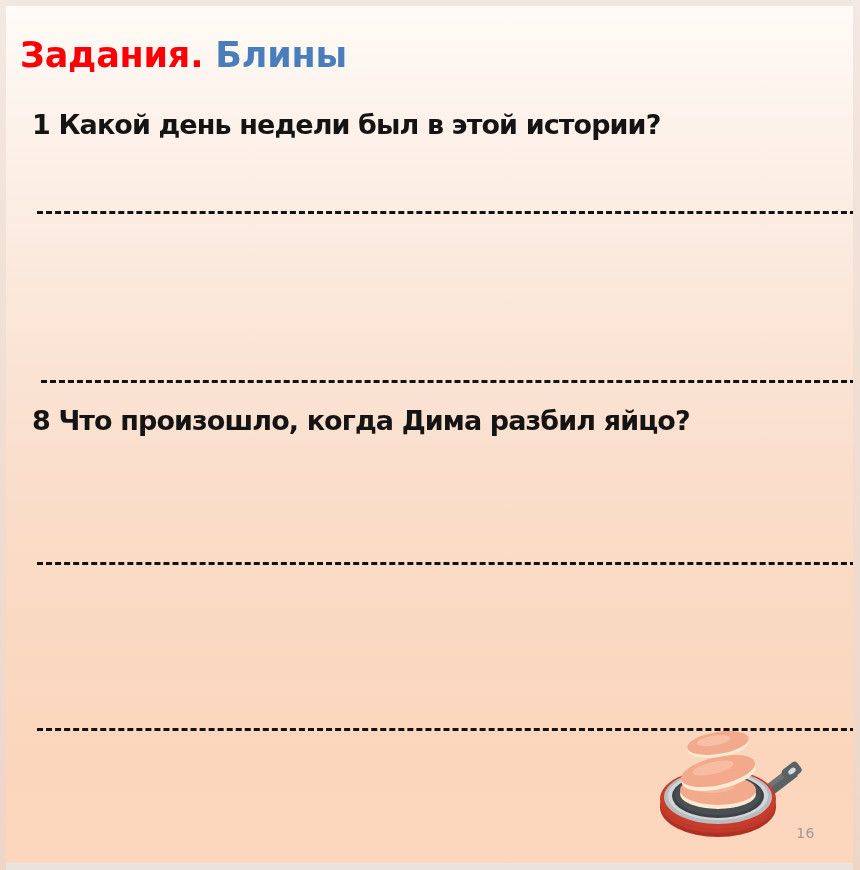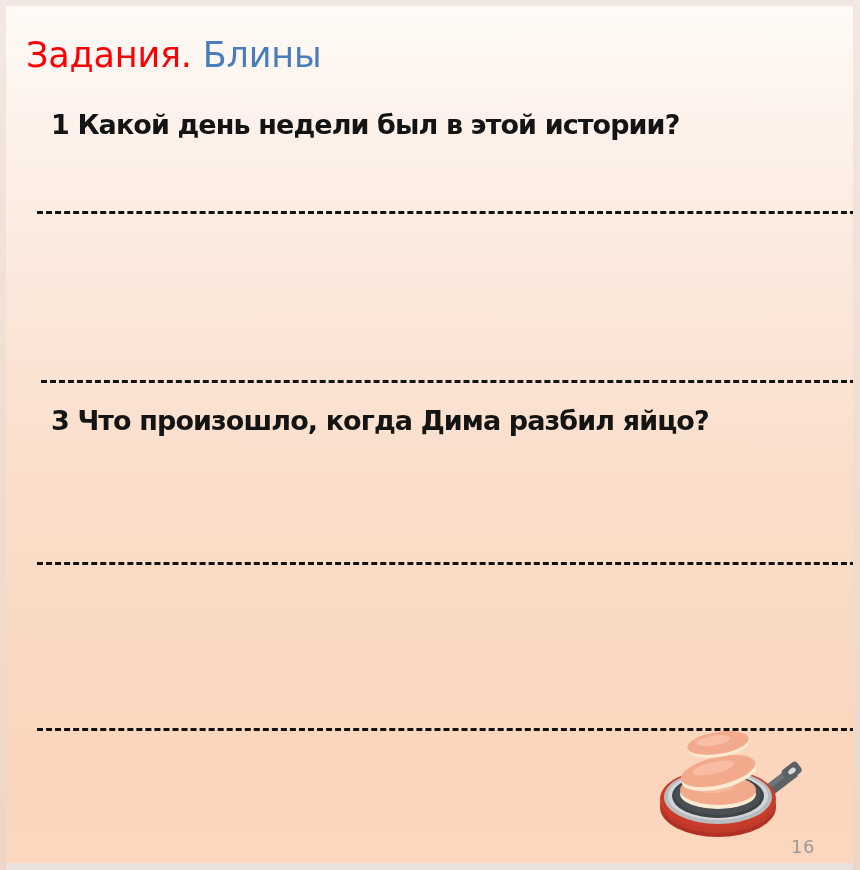--- a/index.html
+++ b/index.html
@@ -53,67 +53,66 @@
                 #fadfcd 52%,
                 #fad9c2 72%,
                 #fbd6bc 88%,
                 #fcd7bd 100%);
     overflow: hidden;
   }
 
   
   .title {
     position: absolute;
-    left: 20px;
+    left: 14px;
     top: 30px;
     font-family: "DejaVu Sans", sans-serif;
     font-size: 35px;
-    font-weight: normal;
+    font-weight: bold;
     letter-spacing: -0.2px;
     white-space: nowrap;
     line-height: 1.1;
   }
   .title-part-1 { color: #fb0007; }
   .title-part-2 { color: #4a7ebb; }
 
   
   .question {
     position: absolute;
     left: 26px;
     font-family: "DejaVu Sans", sans-serif;
     font-size: 27px;
     font-weight: bold;
     color: #141414;
     white-space: nowrap;
     letter-spacing: -0.9px;
     line-height: 1.15;
-    margin-left: 19px;
   }
   .q1 { top: 103px; }
   .q2 { top: 234px; }
   .q3 { top: 399px; }
 
   
   .answer-line {
     position: absolute;
     height: 0;
     border-top: 3px dashed #121212;
   }
   .line-1 { left: 31px; top: 205px;  width: 828px; }
   .line-2 { left: 35px; top: 374px;  width: 824px; }
   .line-3 { left: 31px; top: 556px;  width: 828px; }
   .line-4 { left: 31px; top: 722px;  width: 828px; }
 
   
   .page-number {
     position: absolute;
     right: 38px;
-    bottom: 6px;
-    font-family: "DejaVu Sans", sans-serif;
-    font-size: 18px;
+    bottom: 22px;
+    font-family: "DejaVu Sans", sans-serif;
+    font-size: 14px;
     color: #9a9a9a;
     letter-spacing: 0.5px;
   }
 
   
   .pan-illustration {
     position: absolute;
     left: 650px;
     top: 723px;
     width: 160px;
@@ -133,21 +132,21 @@
       <span class="title-part-2">Блины</span>
     </div>
 
     <div class="question q1">1 Какой день недели был в этой истории?</div>
 
     <div class="answer-line line-1"></div>
 
 
     <div class="answer-line line-2"></div>
 
-    <div class="question q3">3 Что произошло, когда Дима разбил яйцо?</div>
+    <div class="question q3">8 Что произошло, когда Дима разбил яйцо?</div>
 
     <div class="answer-line line-3"></div>
 
     <div class="answer-line line-4"></div>
 
     <div class="pan-illustration">
       <svg viewBox="0 0 160 125" xmlns="http://www.w3.org/2000/svg">
 
         <g>
           <path d="M92 70 L134 38 L142 47 L100 79 Z" fill="#5C6166"></path>

